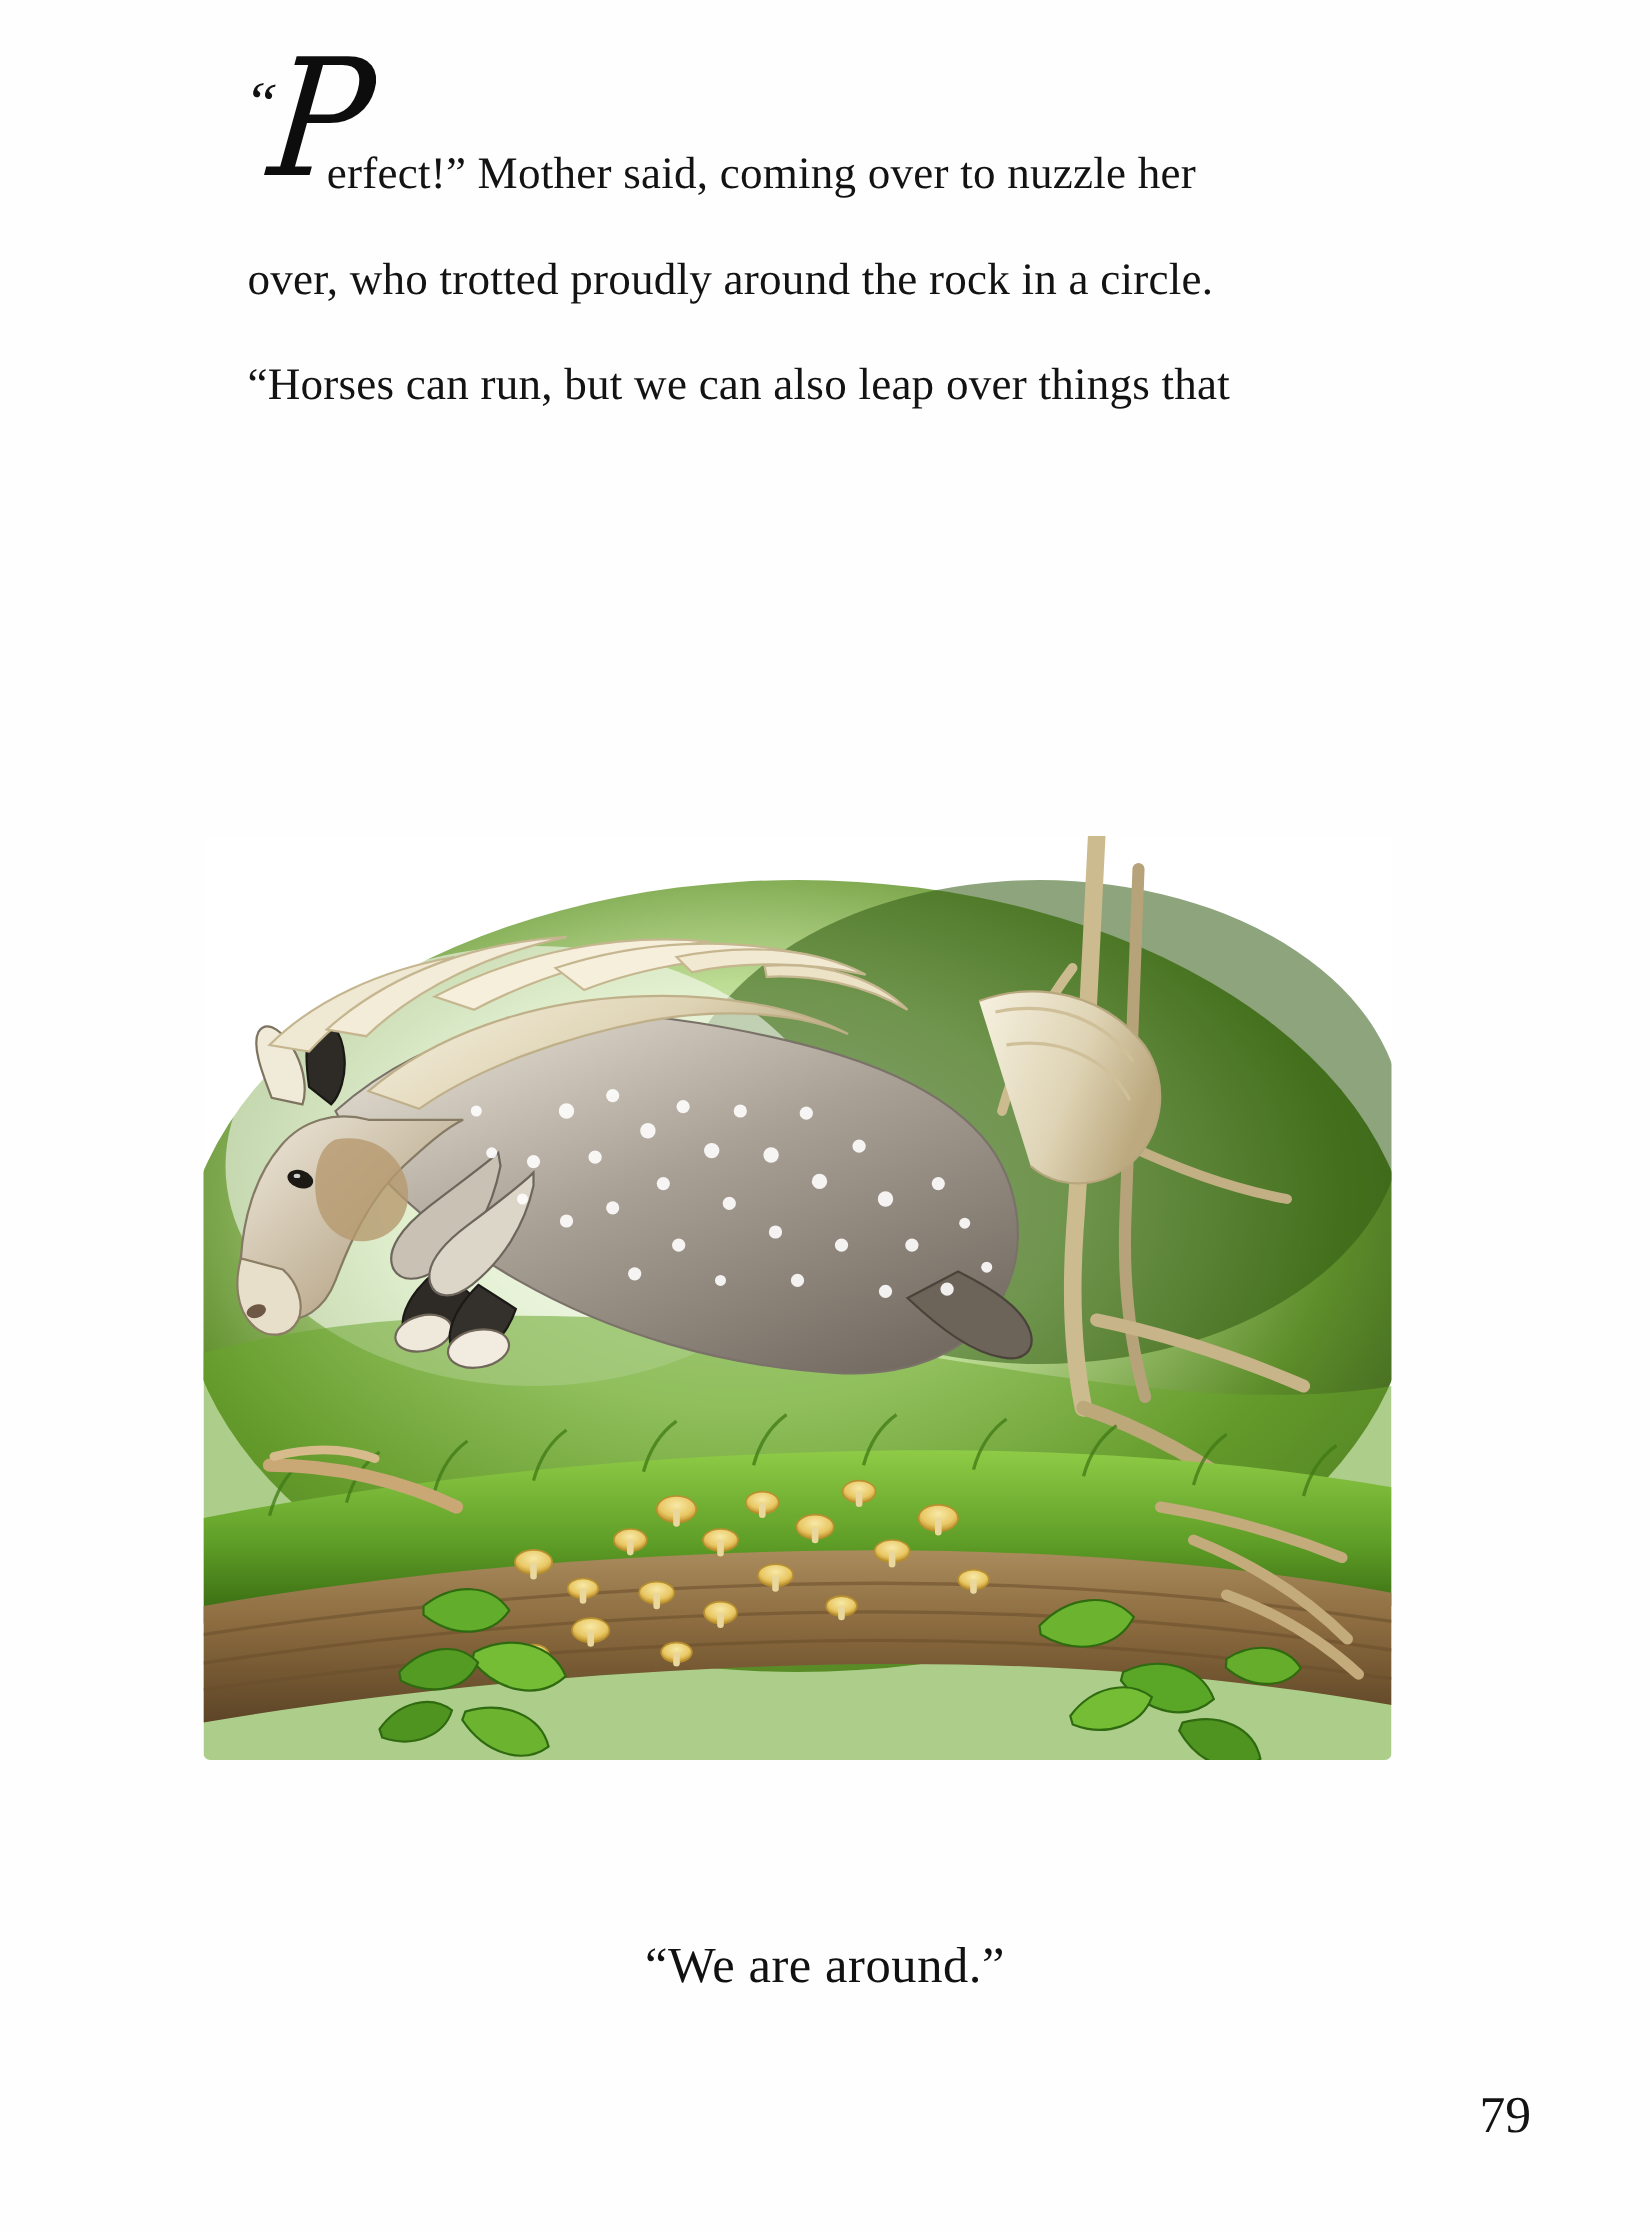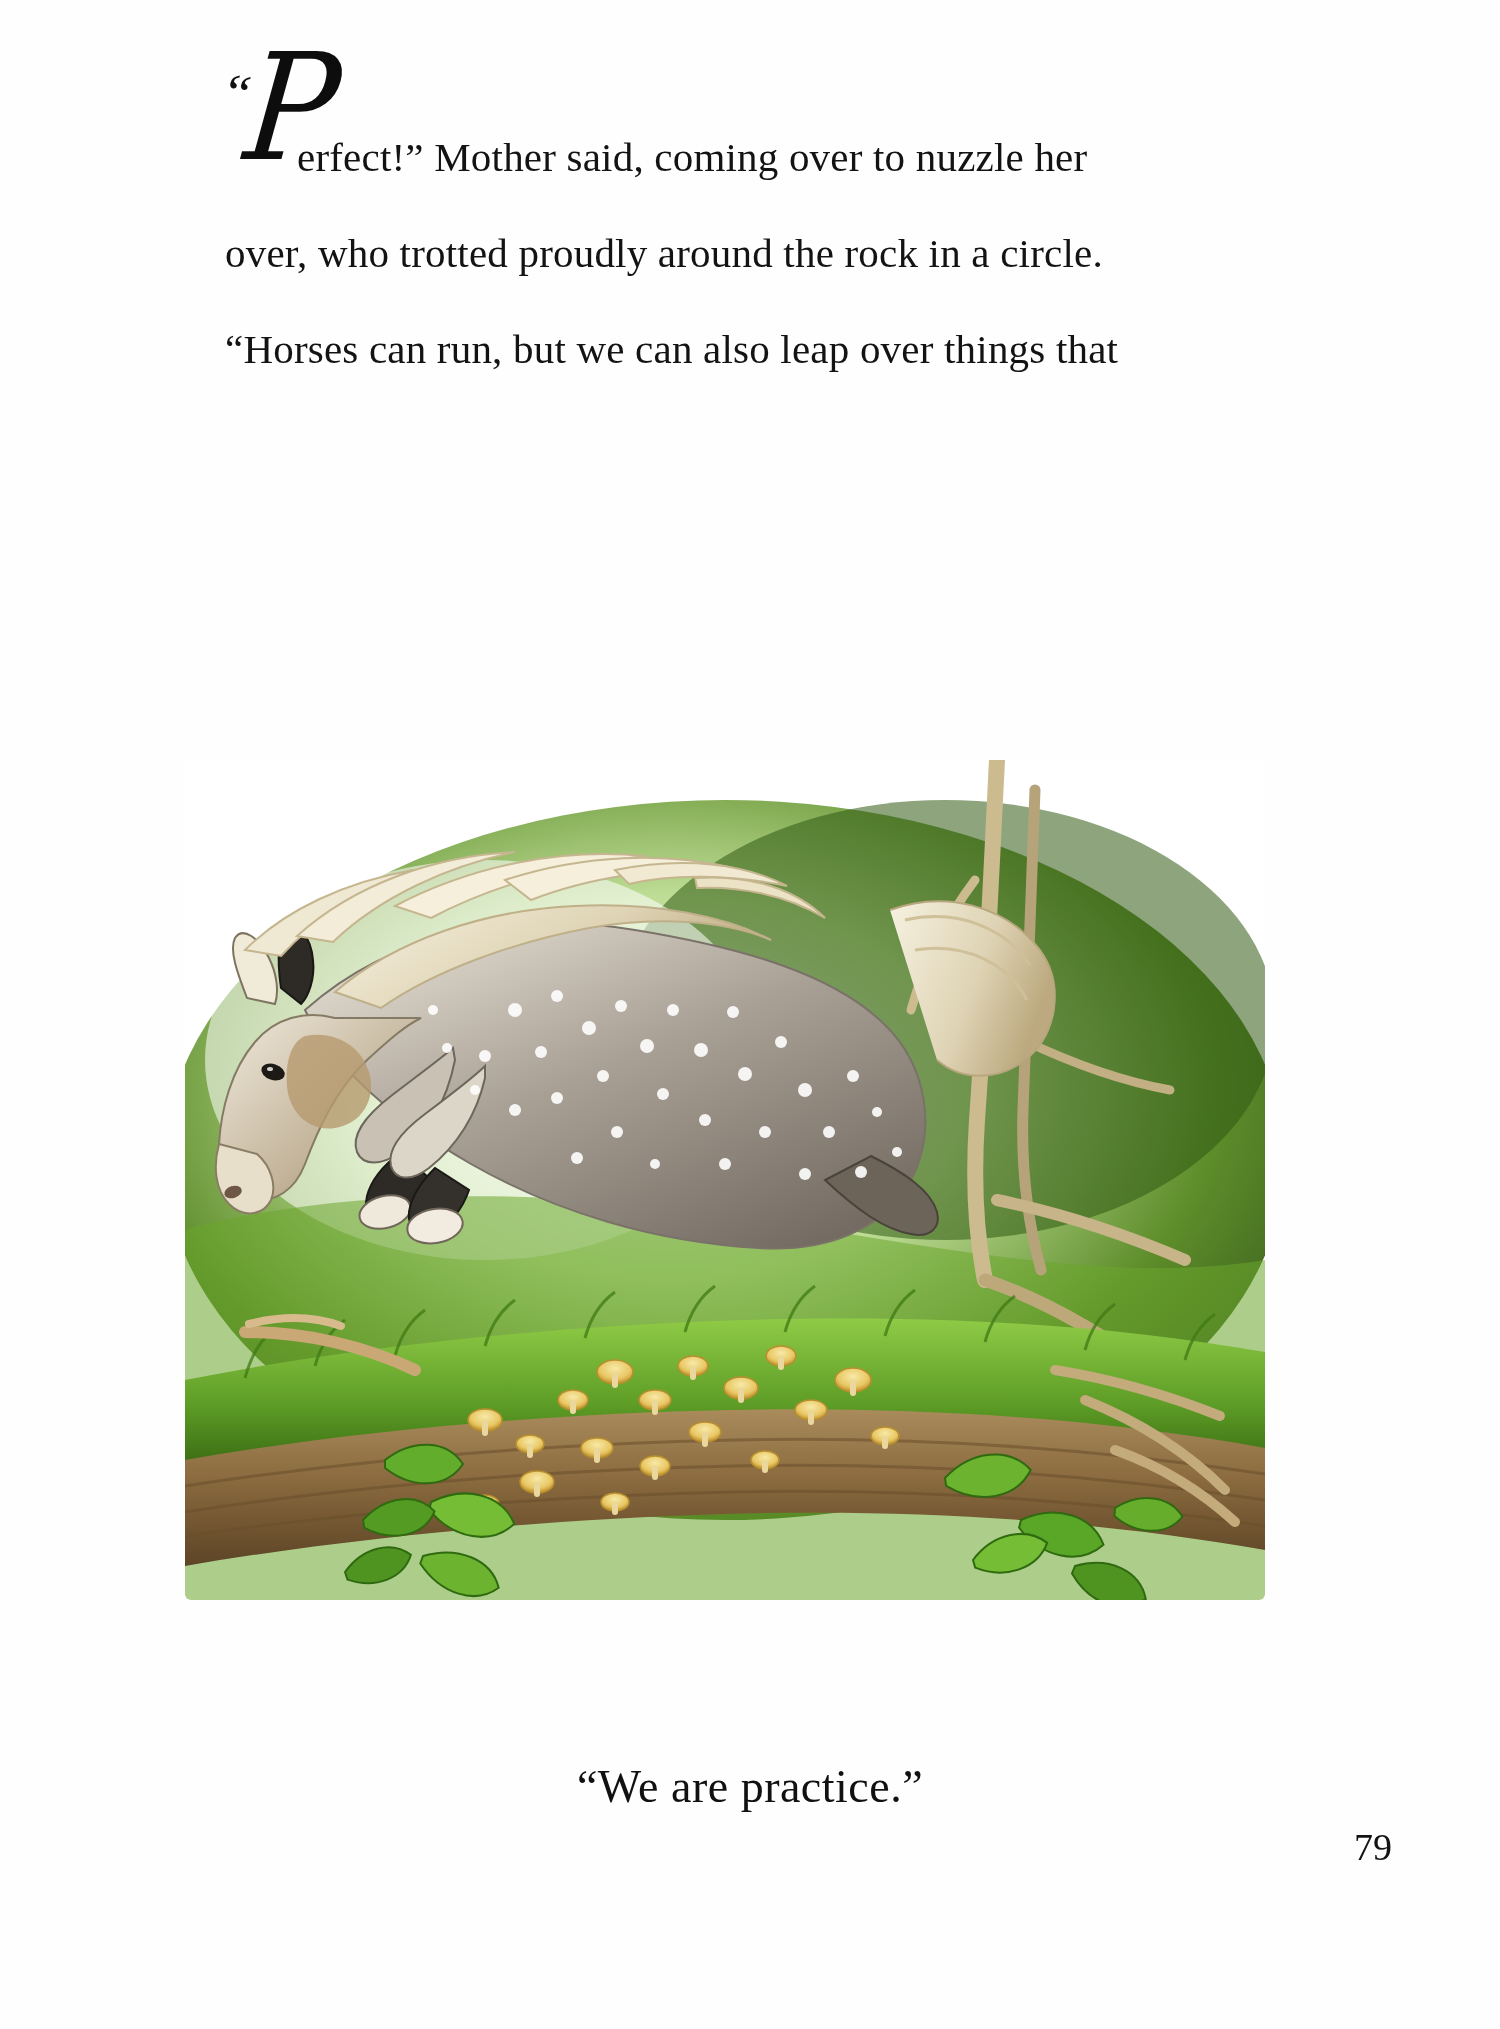--- a/index.html
+++ b/index.html
@@ -101,22 +101,22 @@
     text-align: center;
     font-size: 46px;
     letter-spacing: 0.5px;
     color: #111;
   }
 
   
   .page-number {
     position: absolute;
     right: 108px;
-    top: 1825px;
-    font-size: 38px;
+    top: 1896px;
+    font-size: 47px;
     color: #131313;
   }
 </style>
 </head>
 <body>
 
 <div class="page">
 
   <div class="text-block">
     <div class="dropcap-wrap">
@@ -418,17 +418,17 @@
 
         <g fill="none" stroke="#c3ab7c" stroke-width="10" stroke-linecap="round">
           <path d="M900 640 C 950 660, 1000 690, 1040 730"></path>
           <path d="M930 690 C 975 706, 1015 730, 1050 762"></path>
           <path d="M870 610 C 920 618, 975 632, 1035 656"></path>
         </g>
       </g>
     </svg>
   </div>
 
-  <div class="caption">“We are practice.”</div>
+  <div class="caption">“We are around.”</div>
 
   <div class="page-number">79</div>
 
 </div>
 
 </body></html>

